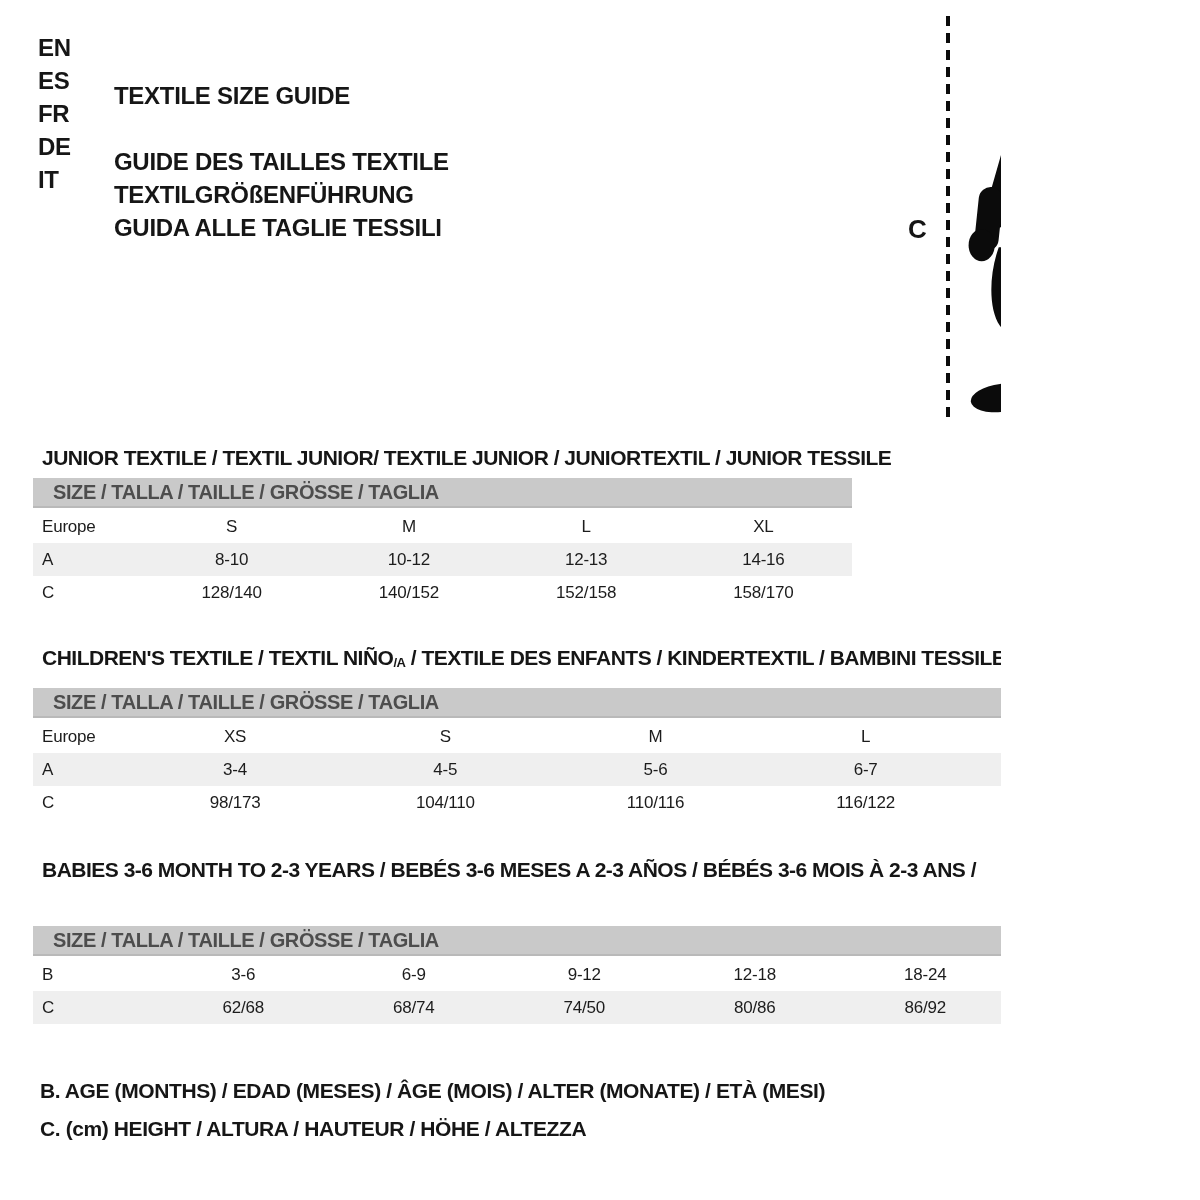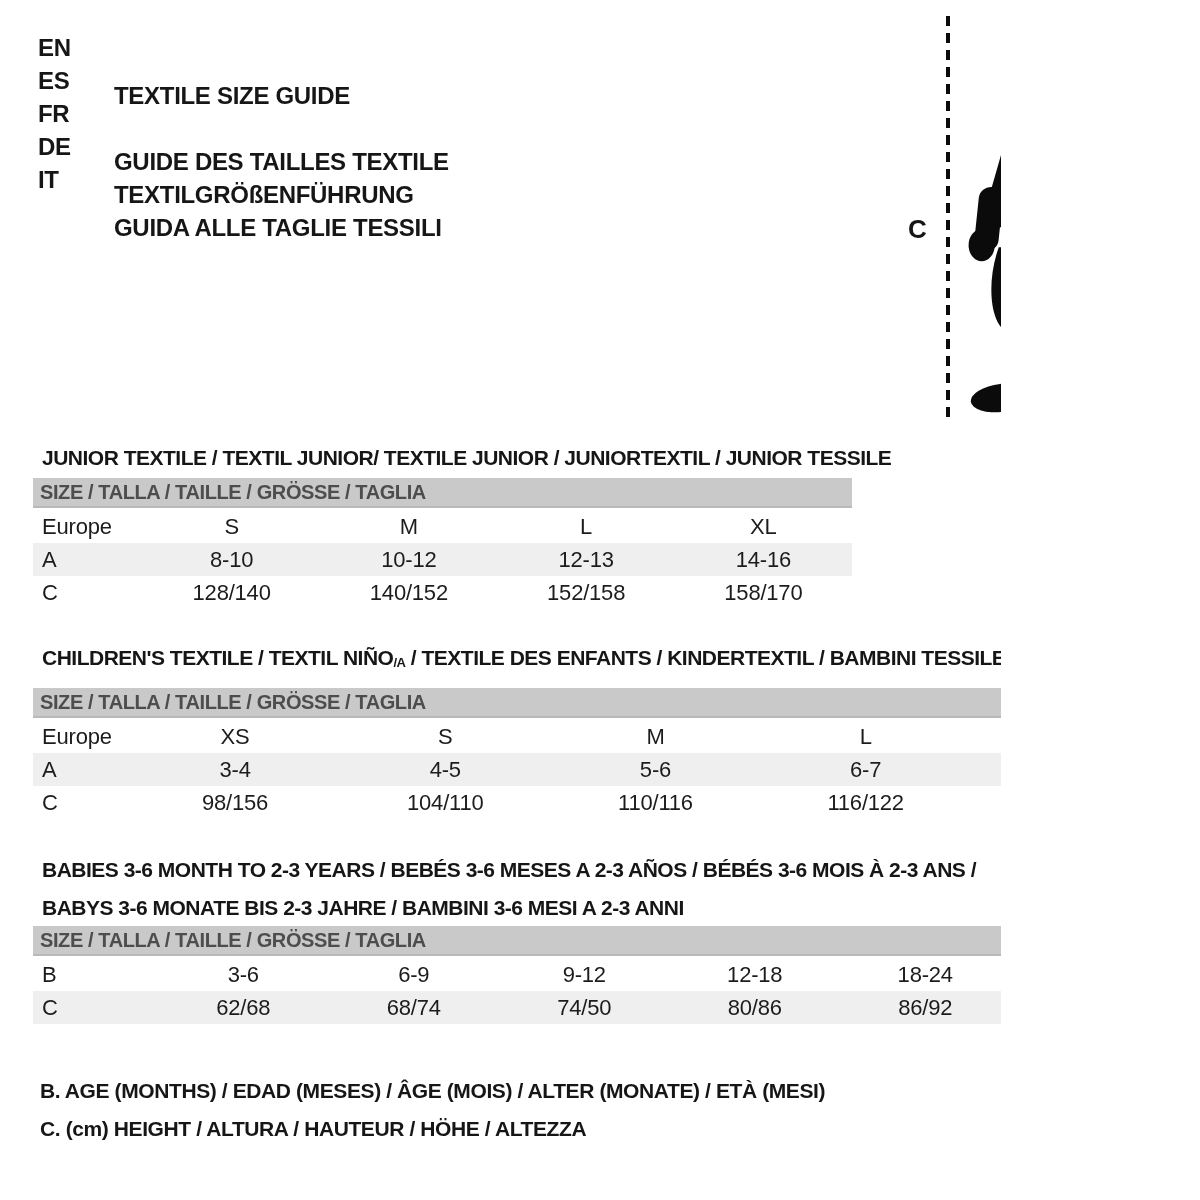--- a/index.html
+++ b/index.html
@@ -31,25 +31,25 @@
   .subscript { font-size:0.62em; position:relative; top:0.14em; }
 
   
   .size-table { position:absolute; }
   #junior-table-wrap   { left:33px; top:478px; width:819px;  }
   #children-table-wrap { left:33px; top:688px; width:1148px; }
   #babies-table-wrap   { left:33px; top:926px; width:1148px; }
   .size-bar {
     height:30px; line-height:29px; box-sizing:border-box;
     background:var(--table-header-bg,#c9c9c9); color:var(--table-header-text,#4d4d4d);
-    font-weight:bold; font-size:20px; letter-spacing:-0.4px; padding-left:7px;
+    font-weight:bold; font-size:20px; letter-spacing:-0.4px; padding-left:20px;
     border-bottom:2px solid #b9b9b9;
   }
   table { width:100%; border-collapse:collapse; table-layout:fixed; margin-top:2px; }
-  td { height:33px; font-size:22px; text-align:center; padding:0; letter-spacing:-0.2px; color:#1c1c1c; }
+  td { height:33px; font-size:17px; text-align:center; padding:0; letter-spacing:-0.2px; color:#1c1c1c; }
   td.lbl { text-align:left; padding-left:9px; }
   tr.stripe td { background:var(--row-stripe-bg,#efefef); }
 
   
   .legend { position:absolute; left:40px; top:1072px; }
   .legend-line { font-weight:bold; font-size:21px; line-height:38px; letter-spacing:-0.4px; white-space:nowrap; }
 </style>
 </head>
 <body>
 
@@ -166,33 +166,32 @@
       <tr class="stripe">
         <td class="lbl">A</td>
         <td>3-4</td>
         <td>4-5</td>
         <td>5-6</td>
         <td>6-7</td>
         <td>7-8</td>
       </tr>
       <tr>
         <td class="lbl">C</td>
-        <td>98/156</td>
+        <td>98/173</td>
         <td>104/110</td>
         <td>110/116</td>
         <td>116/122</td>
         <td>122/128</td>
       </tr>
     </tbody>
       </table>
   </div>
 
   <h2 class="sec-title" id="babies-title">
     <div>BABIES 3-6 MONTH TO 2-3 YEARS / BEBÉS 3-6 MESES A 2-3 AÑOS / BÉBÉS 3-6 MOIS À 2-3 ANS /</div>
-    <div>BABYS 3-6 MONATE BIS 2-3 JAHRE / BAMBINI 3-6 MESI A 2-3 ANNI</div>
   </h2>
   <div class="size-table" id="babies-table-wrap">
     <div class="size-bar">
       <span>SIZE / TALLA / TAILLE / GRÖSSE / TAGLIA</span>
     </div>
     <table>
       <colgroup>
           <col style="width:125px">
           <col>
           <col>

